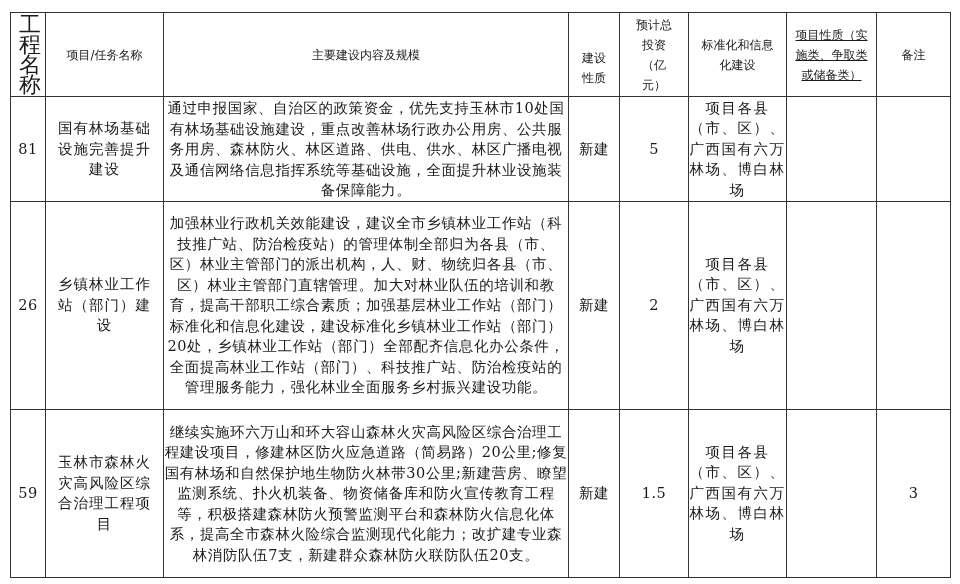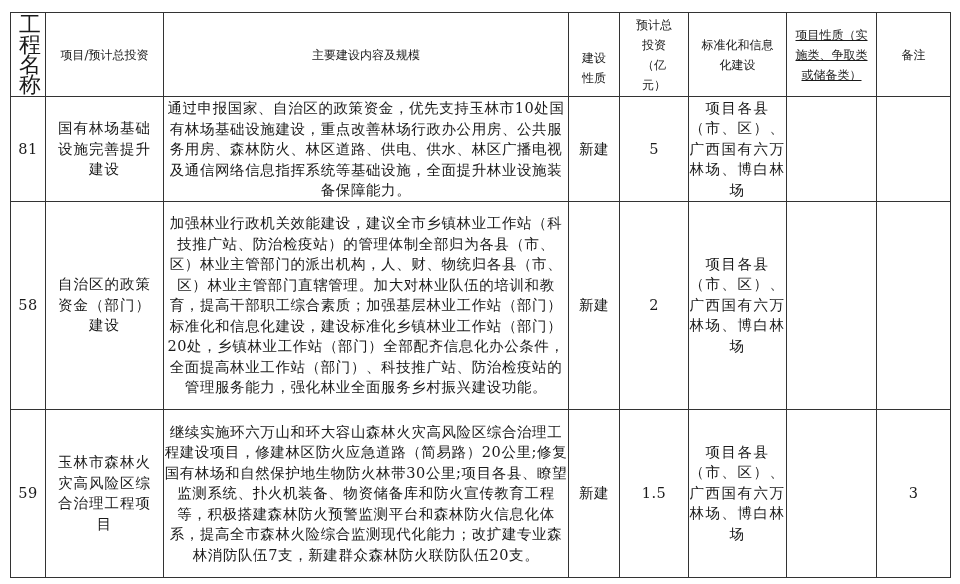--- a/index.html
+++ b/index.html
@@ -57,21 +57,21 @@
     <col style="width:405px">
     <col style="width:51px">
     <col style="width:69px">
     <col style="width:98px">
     <col style="width:90px">
     <col style="width:74px">
   </colgroup>
   <thead>
     <tr class="header-row">
       <th class="col-no"><span style="display:inline-block;width:18px;word-break:break-all;">工程名称</span></th>
-      <th><span style="display:inline-block;width:100px;">项目/预计总投资</span></th>
+      <th><span style="display:inline-block;width:100px;">项目/任务名称</span></th>
       <th>主要建设内容及规模</th>
       <th><span style="display:inline-block;width:32px;margin-top:27px;">建设性质</span></th>
       <th><span style="display:inline-block;width:46px;">预计总投资（亿元）</span></th>
       <th><span style="display:inline-block;width:80px;">标准化和信息化建设</span></th>
       <th><span style="display:inline-block;width:74px;text-decoration:underline;">项目性质（实施类、争取类或储备类）</span></th>
       <th>备注</th>
     </tr>
   </thead>
   <tbody>
     <tr class="row-57">
@@ -80,36 +80,36 @@
       <td class="content">
           <div>通过申报国家、自治区的政策资金，优先支持玉林市10处国有林场基础设施建设，重点改善林场行政办公用房、公共服务用房、森林防火、林区道路、供电、供水、林区广播电视及通信网络信息指挥系统等基础设施，全面提升林业设施装备保障能力。</div>
         </td>
       <td class="nature">新建</td>
       <td class="num">5</td>
       <td class="location">项目各县（市、区）、广西国有六万林场、博白林场</td>
       <td></td>
       <td></td>
     </tr>
     <tr class="row-58">
-      <td class="num">58</td>
-      <td class="name"><span class="wrap-name">自治区的政策资金（部门）建设</span></td>
+      <td class="num">26</td>
+      <td class="name"><span class="wrap-name">乡镇林业工作站（部门）建设</span></td>
       <td class="content">
           <div>加强林业行政机关效能建设，建议全市乡镇林业工作站（科技推广站、防治检疫站）的管理体制全部归为各县（市、区）林业主管部门的派出机构，人、财、物统归各县（市、区）林业主管部门直辖管理。加大对林业队伍的培训和教育，提高干部职工综合素质；加强基层林业工作站（部门）标准化和信息化建设，建设标准化乡镇林业工作站（部门）20处，乡镇林业工作站（部门）全部配齐信息化办公条件，全面提高林业工作站（部门）、科技推广站、防治检疫站的管理服务能力，强化林业全面服务乡村振兴建设功能。</div>
         </td>
       <td class="nature">新建</td>
       <td class="num">2</td>
       <td class="location">项目各县（市、区）、广西国有六万林场、博白林场</td>
       <td></td>
       <td></td>
     </tr>
     <tr class="row-59">
       <td class="num">59</td>
       <td class="name"><span class="wrap-name">玉林市森林火灾高风险区综合治理工程项目</span></td>
       <td class="content">
-          <div>继续实施环六万山和环大容山森林火灾高风险区综合治理工程建设项目，修建林区防火应急道路（简易路）20公里;修复国有林场和自然保护地生物防火林带30公里;项目各县、瞭望监测系统、扑火机装备、物资储备库和防火宣传教育工程等，积极搭建森林防火预警监测平台和森林防火信息化体系，提高全市森林火险综合监测现代化能力；改扩建专业森林消防队伍7支，新建群众森林防火联防队伍20支。</div>
+          <div>继续实施环六万山和环大容山森林火灾高风险区综合治理工程建设项目，修建林区防火应急道路（简易路）20公里;修复国有林场和自然保护地生物防火林带30公里;新建营房、瞭望监测系统、扑火机装备、物资储备库和防火宣传教育工程等，积极搭建森林防火预警监测平台和森林防火信息化体系，提高全市森林火险综合监测现代化能力；改扩建专业森林消防队伍7支，新建群众森林防火联防队伍20支。</div>
         </td>
       <td class="nature">新建</td>
       <td class="num">1.5</td>
       <td class="location">项目各县（市、区）、广西国有六万林场、博白林场</td>
       <td></td>
       <td class="num">3</td>
     </tr>
   </tbody>
 </table>
 

